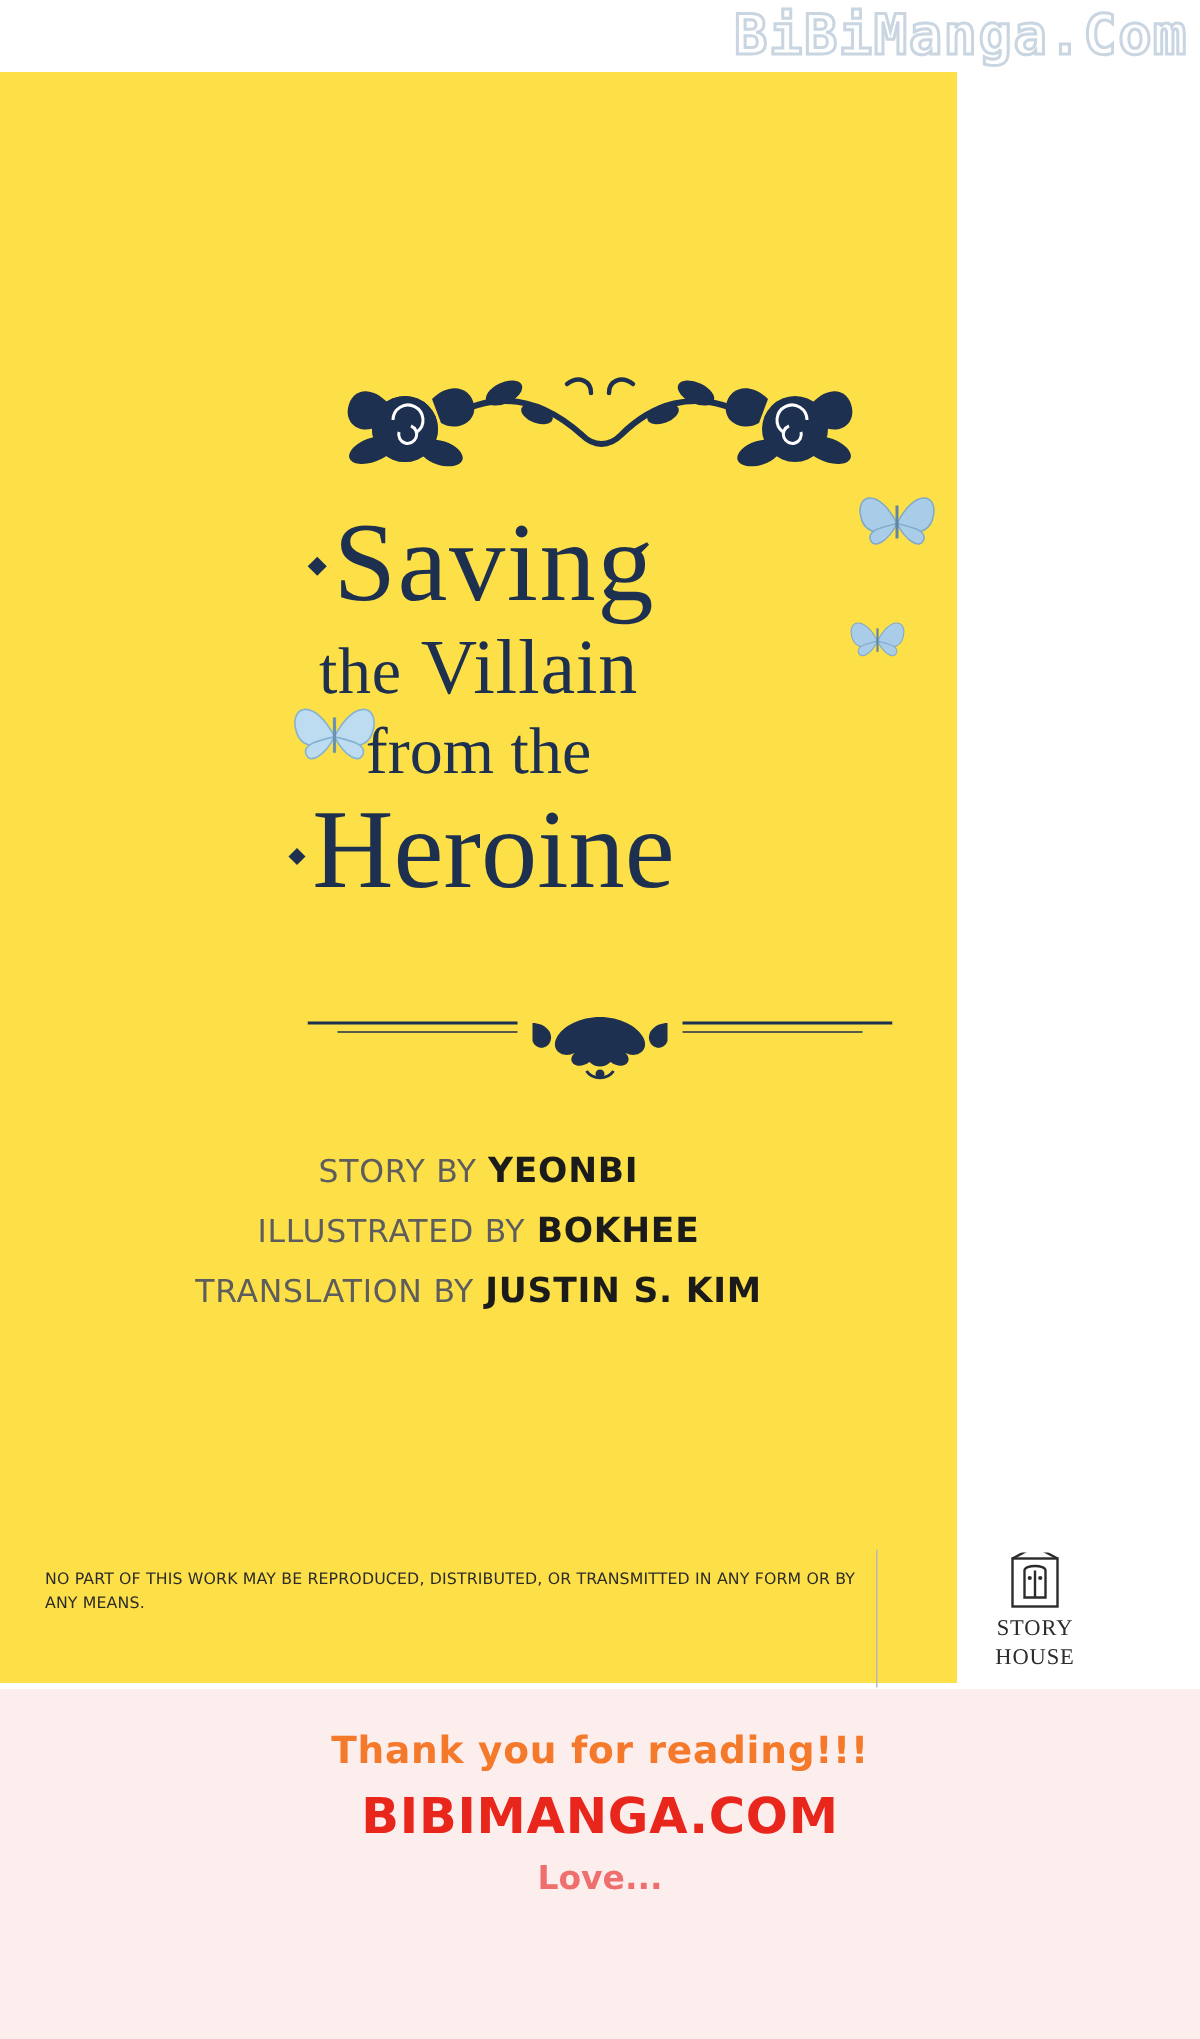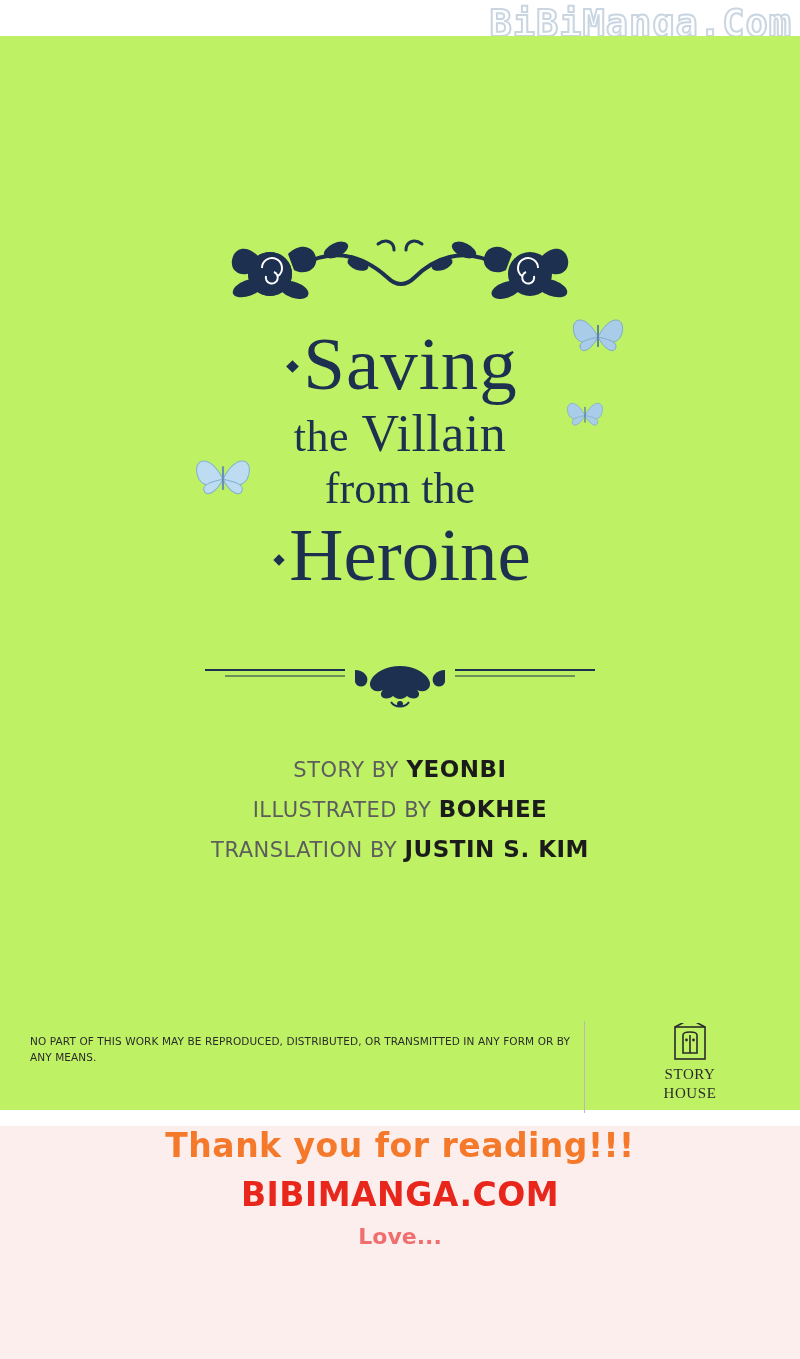--- a/index.html
+++ b/index.html
@@ -34,24 +34,24 @@
     color: #ffffff;
     -webkit-text-stroke: 2px #c9d6e2;
     text-shadow:
       0 0 1px #c9d6e2;
     white-space: nowrap;
   }
 
   
   .cover {
     position: absolute;
-    top: 36px; left: 0;
-    width: 800px;
+    top: 48px; left: 0;
+    width: 638px;
     height: 1074px;
-    background: #bef264;
+    background: #fde047;
   }
 
   
   .ornament-top {
     position: absolute;
     left: 228px;
     top: 190px;
     width: 344px;
     height: 80px;
   }
@@ -199,21 +199,22 @@
     background: #fdeeee;
     text-align: center;
   }
   .promo-line {
     font-family: "DejaVu Sans", sans-serif;
     font-weight: bold;
     white-space: nowrap;
   }
   .promo-thanks {
     color: #f4792b;
-    font-size: 33px;
+    font-size: 25px;
+    padding-top: 26px;
     letter-spacing: 0.5px;
   }
   .promo-site {
     color: #e8261c;
     font-size: 33px;
     margin-top: 10px;
     letter-spacing: 0.5px;
   }
   .promo-visit {
     color: #f4792b;

